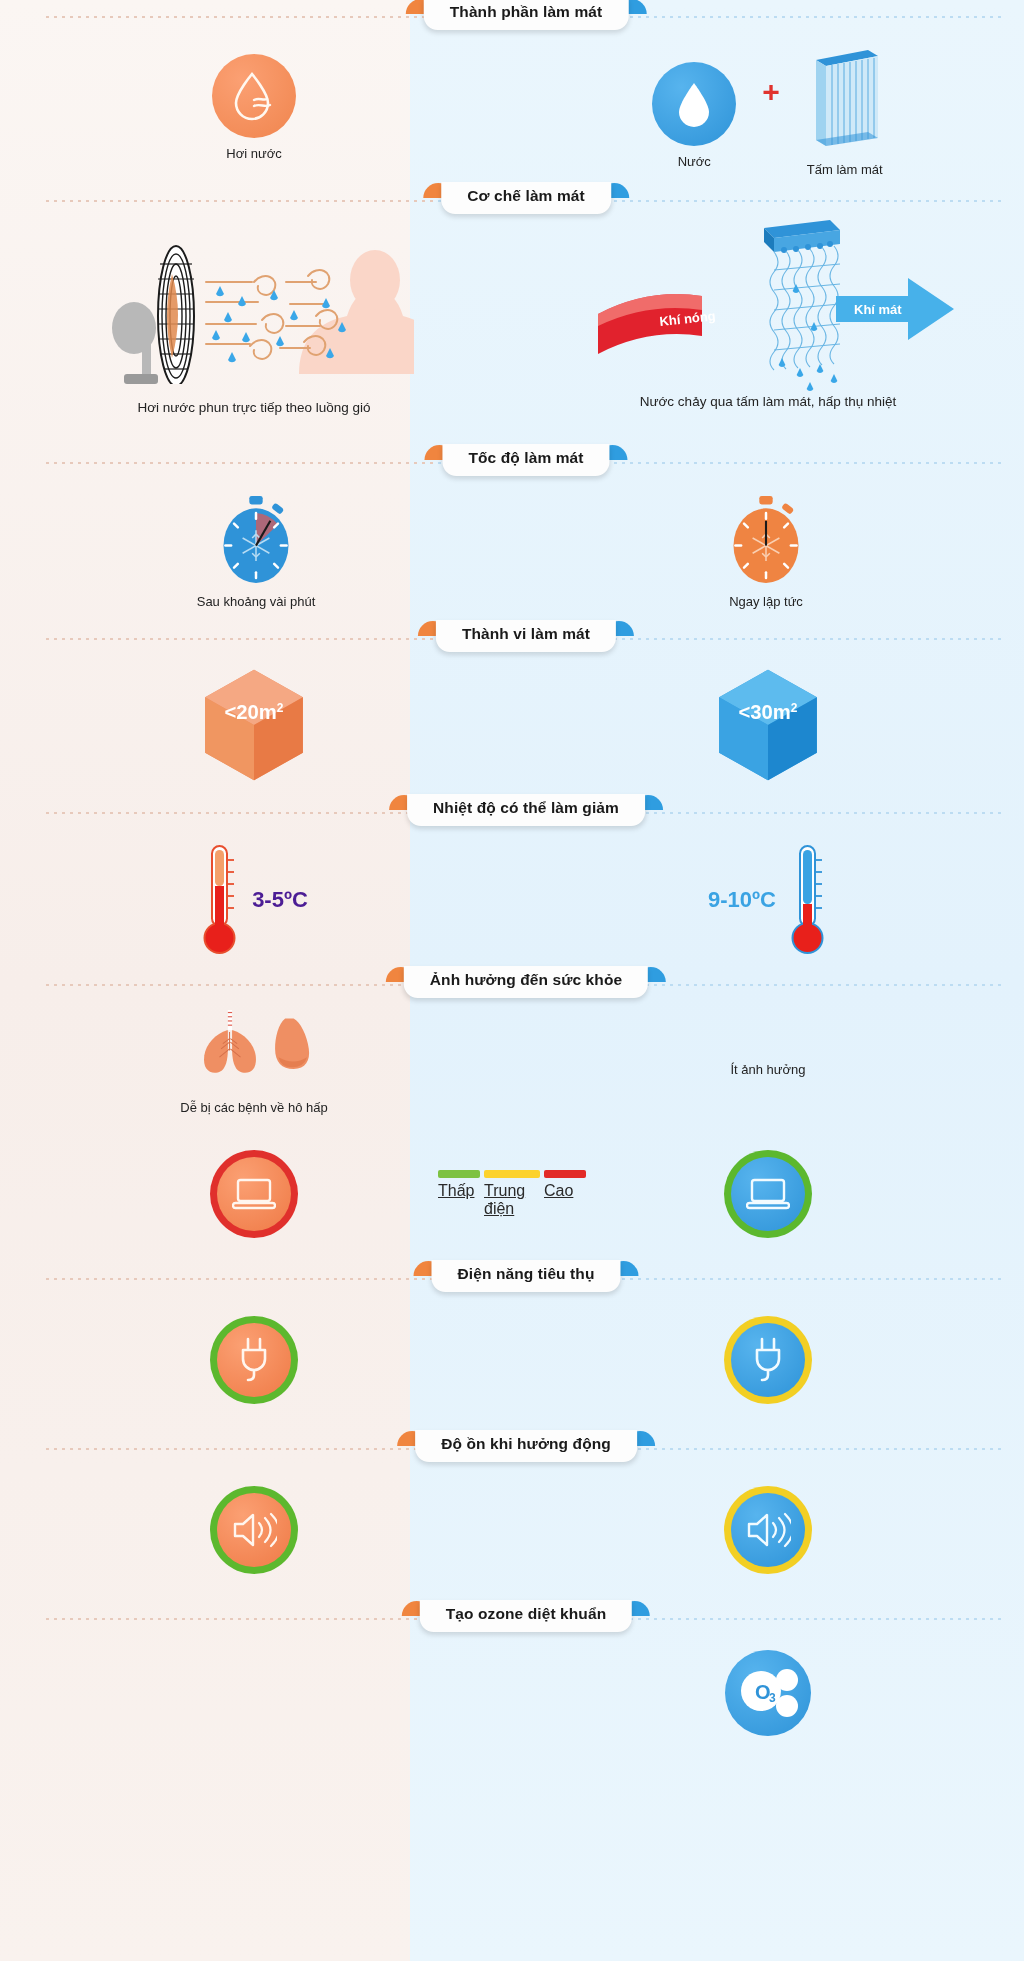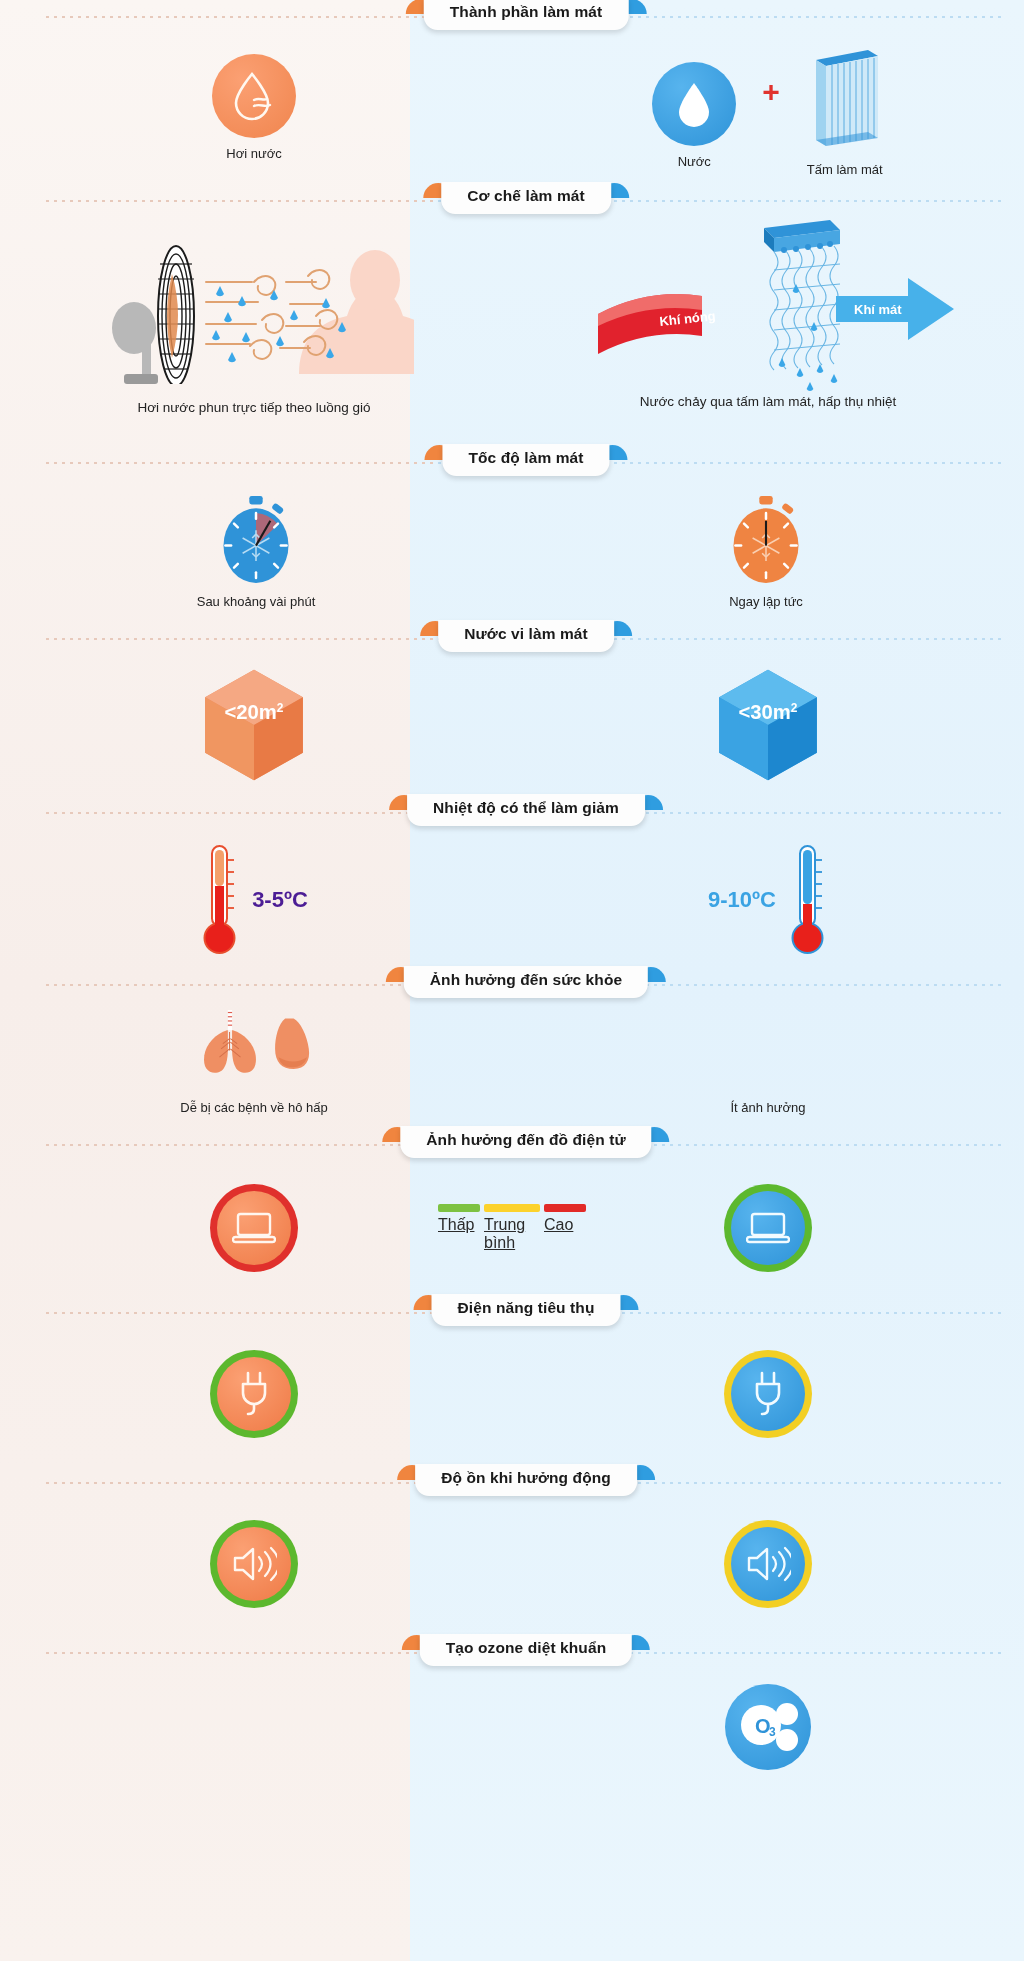--- a/index.html
+++ b/index.html
@@ -382,21 +382,21 @@
         <div class="caption">Ngay lập tức</div>
       </div>
     </div>
 
     <div class="divider">
       <div class="dash-line"></div>
       <div class="dash-line blue-half"></div>
       <div class="pill-wrap">
         <span class="nub left"></span>
         <span class="nub right"></span>
-        <div class="pill">Nước vi làm mát</div>
+        <div class="pill">Thành vi làm mát</div>
       </div>
     </div>
 
     <div class="row" style="height:140px">
       <div class="cell left" style="padding-top:10px">
         <svg width="118" height="128" viewBox="0 0 118 128">
           <polygon points="59,4 112,34 112,94 59,124 6,94 6,34" fill="#ef8f63"></polygon>
           <polygon points="59,4 112,34 59,64 6,34" fill="#f5a883"></polygon>
           <polygon points="59,64 112,34 112,94 59,124" fill="#e87a45"></polygon>
           <polygon points="6,34 59,64 59,124 6,94" fill="#f09661"></polygon>
@@ -486,34 +486,25 @@
           <path d="M43 24 C30 28 18 40 16 54 C14 70 22 76 32 74 C42 72 44 58 44 46 L44 24 Z" fill="#ef8f63"></path>
           <path d="M50 24 C63 28 75 40 77 54 C79 70 71 76 61 74 C51 72 49 58 49 46 L49 24 Z" fill="#ef8f63"></path>
           <g stroke="#d6704a" stroke-width="1.2" fill="none">
             <path d="M46 26 v22 M46 38 l-10 8 M46 46 l-12 10 M46 34 l-8 6 M47 38 l10 8 M47 46 l12 10 M47 34 l8 6"></path>
           </g>
           <path d="M112 10 C104 16 100 32 100 46 C100 62 108 70 122 70 C136 70 142 60 140 46 C138 30 130 14 122 10 Z" fill="#ef8f63"></path>
           <path d="M104 56 q18 10 34 0 q-4 12 -18 12 q-13 0 -16 -12Z" fill="#e57e50"></path>
         </svg>
         <div class="caption" style="margin-top:24px">Dễ bị các bệnh về hô hấp</div>
       </div>
-      <div class="cell right" style="justify-content:flex-end;padding-top:52px">
+      <div class="cell right" style="justify-content:flex-start;padding-top:52px">
         <div class="caption">Ít ảnh hưởng</div>
       </div>
     </div>
 
-    <div class="divider">
-      <div class="dash-line"></div>
-      <div class="dash-line blue-half"></div>
-      <div class="pill-wrap">
-        <span class="nub left"></span>
-        <span class="nub right"></span>
-        <div class="pill">Ảnh hưởng đến đồ điện tử</div>
-      </div>
-    </div>
 
     <div class="row" style="height:134px">
       <div class="cell left" style="padding-top:22px">
         <div class="ring" style="background:#e0302c">
           <div class="inner" style="background:radial-gradient(circle at 35% 30%,#fba073,#ef7a46)">
             <svg width="44" height="34" viewBox="0 0 44 34">
               <rect x="6" y="3" width="32" height="21" rx="2.5" fill="none" stroke="#fff6ef" stroke-width="2.4"></rect>
               <rect x="1" y="26" width="42" height="5" rx="2.5" fill="none" stroke="#fff6ef" stroke-width="2.4"></rect>
             </svg>
           </div>
@@ -532,21 +523,21 @@
       </div>
 
       <div class="legend" style="position:absolute;left:50%;top:42px;transform:translateX(-50%);z-index:5">
         <div class="legend-bars">
           <i style="background:#7dc242"></i>
           <i style="background:#fcd22c;width:56px"></i>
           <i style="background:#e22a27"></i>
         </div>
         <div class="legend-labels">
           <span>Thấp</span>
-          <span>Trung bình</span>
+          <span>Trung điện</span>
           <span>Cao</span>
         </div>
       </div>
     </div>
 
     <div class="divider">
       <div class="dash-line"></div>
       <div class="dash-line blue-half"></div>
       <div class="pill-wrap">
         <span class="nub left"></span>

